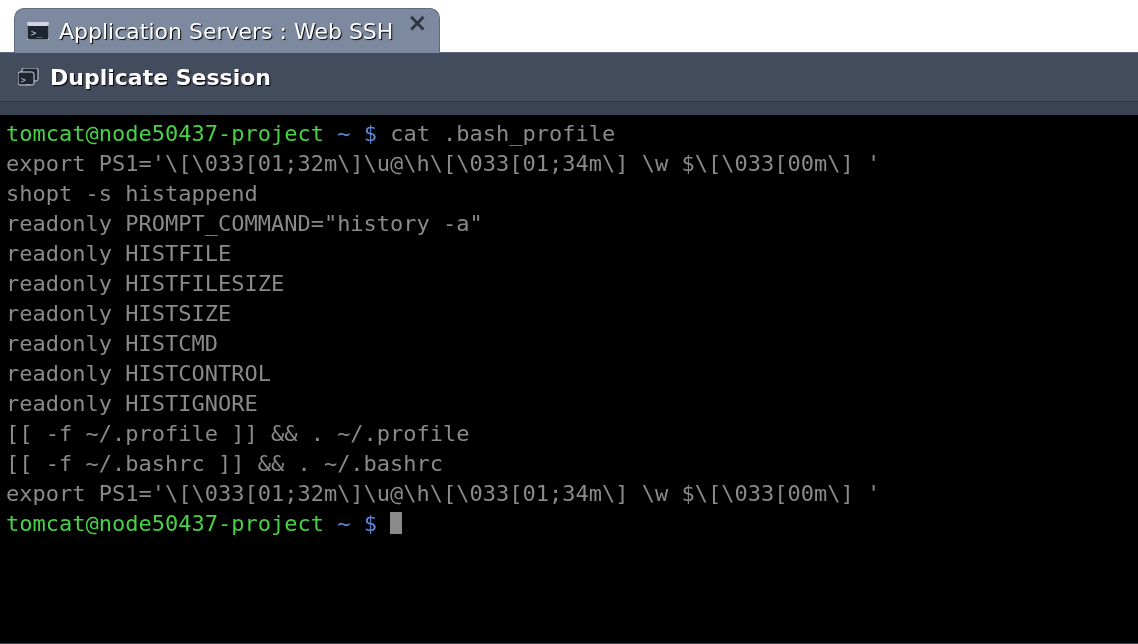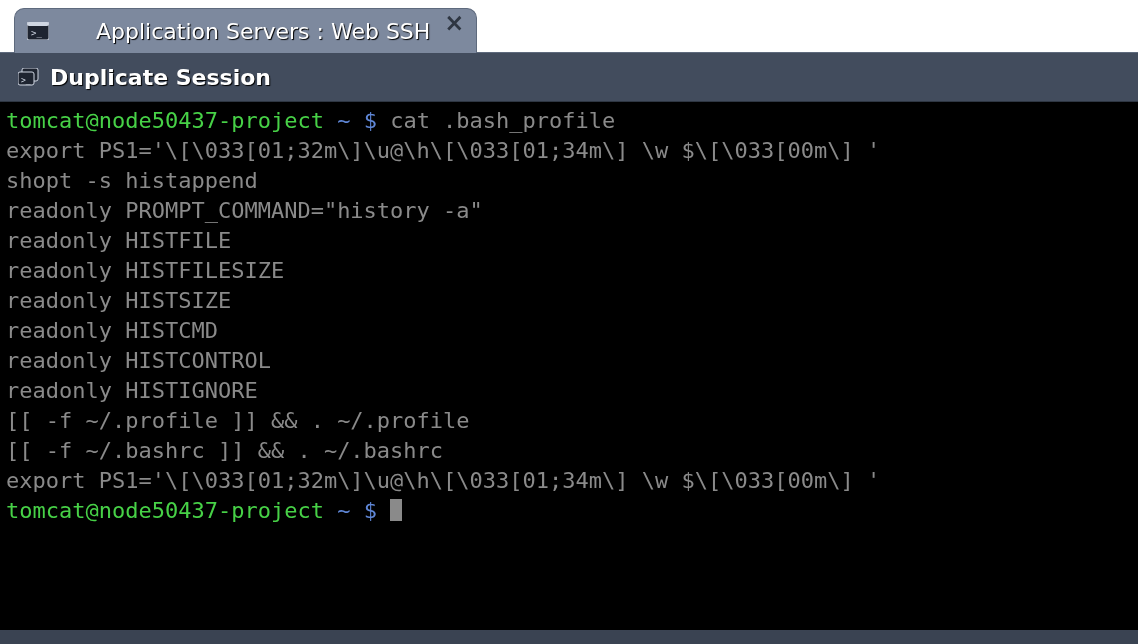--- a/index.html
+++ b/index.html
@@ -77,32 +77,33 @@
   }
   .terminal {
     background: #000000;
     color: #999999;
     font-family: "DejaVu Sans Mono", Menlo, Consolas, monospace;
     font-size: 22px;
     line-height: 30px;
     padding: 4px 6px;
     min-height: 520px;
     white-space: pre;
+    margin-top: 13px;
   }
   .t-green { color: #47d147; }
   .t-blue  { color: #5f87d7; }
   .t-gray  { color: #8a8a8a; }
   .cursor {
     display: inline-block;
     width: 12px;
     height: 22px;
     background: #8a8a8a;
     vertical-align: -3px;
   }
-  .tab-title { text-shadow: 1px 1px 1px #000; margin-left: 37px; }
+  .tab-title { text-shadow: 1px 1px 1px #000; }
 </style>
 </head>
 <body>
 
 <div class="tab-strip">
   <div class="tab">
     <span class="tab-icon">
       <svg width="22" height="18" viewBox="0 0 22 18">
         <rect x="0" y="0" width="22" height="18" rx="2" fill="#1e2430" stroke="#cfd6e2" stroke-width="1"></rect>
         <rect x="0" y="0" width="22" height="4" rx="2" fill="#cfd6e2"></rect>

